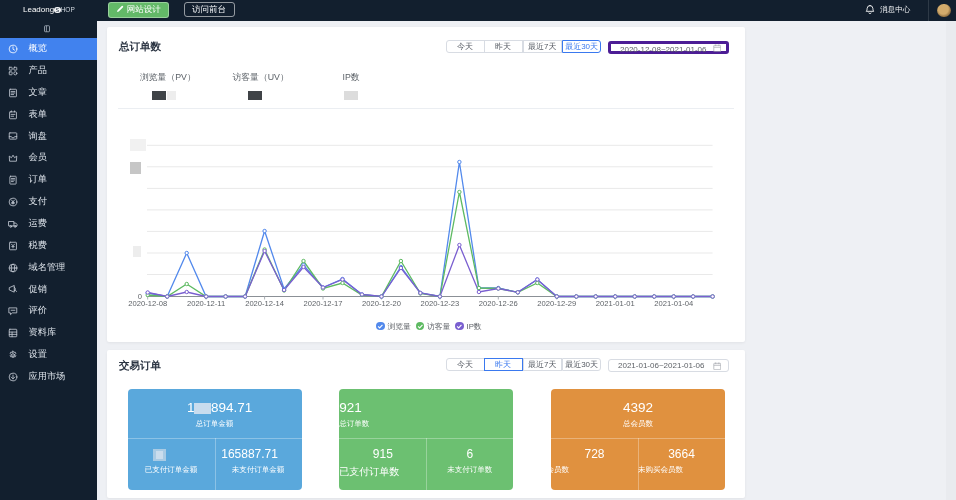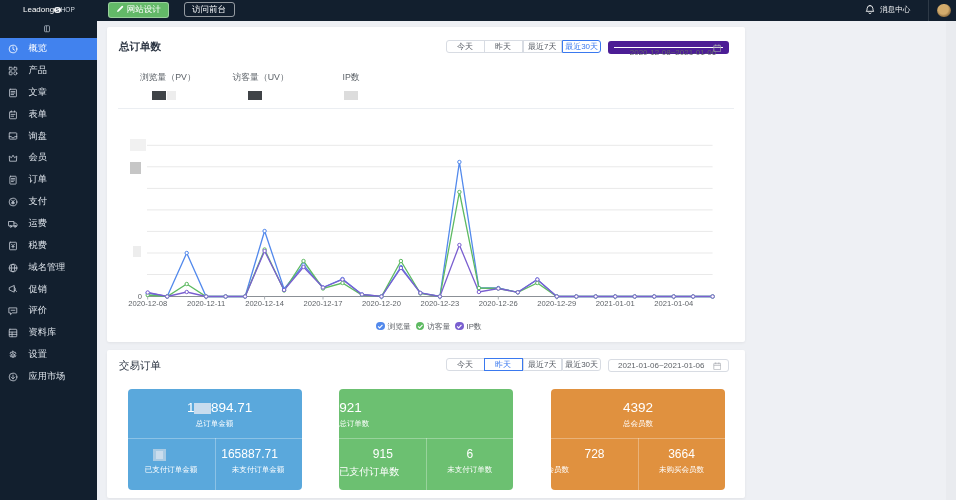--- a/index.html
+++ b/index.html
@@ -113,21 +113,21 @@
 <span style="position:absolute;left:28.5px;top:370.9px;font-size:9.2px;line-height:11px;color:#dde3ea">应用市场</span>
 
 <div class="abs" style="left:946px;top:21px;width:10px;height:479px;background:#e9ebef"></div>
 
 <div class="abs" style="left:107px;top:27px;width:638px;height:315px;background:#fff;border-radius:2px;box-shadow:0 1px 3px rgba(0,0,0,0.06)"></div>
 <div class="abs" style="left:119px;top:39.8px;font-size:10.5px;font-weight:bold;color:#2b3442">总订单数</div>
 <div style="position:absolute;left:445.6px;top:40.2px;width:39px;height:13px;border:1px solid #d8dce3;border-radius:3px 0 0 3px;z-index:1;background:#fff;color:#565b63;font-size:8px;text-align:center;line-height:11.5px;box-sizing:border-box">今天</div>
 <div style="position:absolute;left:483.6px;top:40.2px;width:39px;height:13px;border:1px solid #d8dce3;z-index:1;background:#fff;color:#565b63;font-size:8px;text-align:center;line-height:11.5px;box-sizing:border-box">昨天</div>
 <div style="position:absolute;left:522.6px;top:40.2px;width:39.5px;height:13px;border:1px solid #d8dce3;z-index:1;background:#fff;color:#565b63;font-size:8px;text-align:center;line-height:11.5px;box-sizing:border-box">最近7天</div>
 <div style="position:absolute;left:562.1px;top:40.2px;width:39px;height:13px;border:1px solid #3a79ef;border-radius:0 3px 3px 0;z-index:2;background:#fff;color:#3a79ef;font-size:8px;text-align:center;line-height:11.5px;box-sizing:border-box">最近30天</div>
-<div style="position:absolute;left:608px;top:40.5px;width:121px;height:13px;border:6px solid #4c1d95;border-radius:3px;background:#fff;font-size:8px;color:#5f6368;line-height:12px;text-align:center;padding-left:9px;box-sizing:border-box;width:121px">2020-12-08~2021-01-06</div>
+<div style="position:absolute;left:608px;top:40.5px;width:121px;height:13px;border:3px solid #4c1d95;border-radius:3px;background:#fff;font-size:8px;color:#5f6368;line-height:12px;text-align:left;padding-left:9px;box-sizing:border-box;width:121px">2020-12-08~2021-01-06</div>
 <svg style="position:absolute;left:712.5px;top:43.7px" width="8.5" height="8.5" viewBox="0 0 16 16">
     <rect x="1.5" y="2.5" width="13" height="12" rx="1" fill="none" stroke="#a8abb2" stroke-width="1.4"></rect>
     <line x1="1.5" y1="6.2" x2="14.5" y2="6.2" stroke="#a8abb2" stroke-width="1.4"></line>
     <line x1="5" y1="0.8" x2="5" y2="4" stroke="#a8abb2" stroke-width="1.4"></line>
     <line x1="11" y1="0.8" x2="11" y2="4" stroke="#a8abb2" stroke-width="1.4"></line>
   </svg>
 <div class="abs" style="left:140px;top:71.5px;font-size:8.8px;color:#5c6268">浏览量（PV）</div>
 <div class="abs" style="left:232.5px;top:71.5px;font-size:8.8px;color:#5c6268">访客量（UV）</div>
 <div class="abs" style="left:342.5px;top:71.5px;font-size:8.8px;color:#5c6268">IP数</div>
 <div class="abs" style="left:152px;top:91px;width:13.5px;height:9px;background:#3f4347"></div>
@@ -272,21 +272,21 @@
     <path d="M2.5 5.2 L4.3 7 L7.6 3.4" fill="none" stroke="#fff" stroke-width="1.3"></path>
   </svg>
 <span style="position:absolute;left:427.0px;top:321px;font-size:7.8px;color:#5f6368">访客量</span>
 <span style="position:absolute;left:455px;top:321.5px;width:8.5px;height:8.5px;border-radius:50%;background:#7a5fd0"></span>
 <svg style="position:absolute;left:455px;top:321.5px" width="8.5" height="8.5" viewBox="0 0 10 10">
     <path d="M2.5 5.2 L4.3 7 L7.6 3.4" fill="none" stroke="#fff" stroke-width="1.3"></path>
   </svg>
 <span style="position:absolute;left:466.5px;top:321px;font-size:7.8px;color:#5f6368">IP数</span>
 
 <div class="abs" style="left:107px;top:350px;width:638px;height:148px;background:#fff;border-radius:2px;box-shadow:0 1px 3px rgba(0,0,0,0.06)"></div>
-<div class="abs" style="left:119px;top:359.3px;font-size:10.5px;font-weight:normal;color:#2b3442">交易订单</div>
+<div class="abs" style="left:119px;top:359.3px;font-size:10.5px;font-weight:bold;color:#2b3442">交易订单</div>
 <div style="position:absolute;left:445.6px;top:358.2px;width:39px;height:13px;border:1px solid #d8dce3;border-radius:3px 0 0 3px;z-index:1;background:#fff;color:#565b63;font-size:8px;text-align:center;line-height:11.5px;box-sizing:border-box">今天</div>
 <div style="position:absolute;left:483.6px;top:358.2px;width:39px;height:13px;border:1px solid #3a79ef;z-index:2;background:#fff;color:#3a79ef;font-size:8px;text-align:center;line-height:11.5px;box-sizing:border-box">昨天</div>
 <div style="position:absolute;left:522.6px;top:358.2px;width:39.5px;height:13px;border:1px solid #d8dce3;z-index:1;background:#fff;color:#565b63;font-size:8px;text-align:center;line-height:11.5px;box-sizing:border-box">最近7天</div>
 <div style="position:absolute;left:562.1px;top:358.2px;width:39px;height:13px;border:1px solid #d8dce3;border-radius:0 3px 3px 0;z-index:1;background:#fff;color:#565b63;font-size:8px;text-align:center;line-height:11.5px;box-sizing:border-box">最近30天</div>
 <div style="position:absolute;left:608px;top:358.5px;width:121px;height:13px;border:1px solid #d8dce3;border-radius:3px;background:#fff;font-size:8px;color:#5f6368;line-height:12px;text-align:left;padding-left:9px;box-sizing:border-box;width:121px">2021-01-06~2021-01-06</div>
 <svg style="position:absolute;left:712.5px;top:361.7px" width="8.5" height="8.5" viewBox="0 0 16 16">
     <rect x="1.5" y="2.5" width="13" height="12" rx="1" fill="none" stroke="#a8abb2" stroke-width="1.4"></rect>
     <line x1="1.5" y1="6.2" x2="14.5" y2="6.2" stroke="#a8abb2" stroke-width="1.4"></line>
     <line x1="5" y1="0.8" x2="5" y2="4" stroke="#a8abb2" stroke-width="1.4"></line>
     <line x1="11" y1="0.8" x2="11" y2="4" stroke="#a8abb2" stroke-width="1.4"></line>
@@ -312,12 +312,12 @@
 <div style="position:absolute;left:426.3px;top:446.5px;width:87.0px;text-align:center;font-size:12px;color:#fff">6</div>
 <div style="position:absolute;left:426.3px;top:464.5px;width:87.0px;text-align:center;font-size:7.5px;color:#fff">未支付订单数</div>
 <div style="position:absolute;left:551px;top:389px;width:174px;height:101px;background:#e0913f;border-radius:4px;color:#fff"></div>
 <div style="position:absolute;left:551px;top:400.3px;width:174px;text-align:center;font-size:13.5px;color:#fff">4392</div>
 <div style="position:absolute;left:551px;top:419px;width:174px;text-align:center;font-size:7.5px;color:#fff">总会员数</div>
 <div style="position:absolute;left:551px;top:437.5px;width:174px;height:1px;background:rgba(255,255,255,0.3)"></div>
 <div style="position:absolute;left:638.0px;top:437.5px;width:1px;height:52.5px;background:rgba(255,255,255,0.3)"></div>
 <div style="position:absolute;left:551px;top:446.5px;width:87.0px;text-align:center;font-size:12px;color:#fff">728</div>
 <div style="position:absolute;left:524px;top:464.5px;width:87.0px;text-align:left;font-size:7.5px;color:#fff">已购买会员数</div>
 <div style="position:absolute;left:638.0px;top:446.5px;width:87.0px;text-align:center;font-size:12px;color:#fff">3664</div>
-<div style="position:absolute;left:638.0px;top:464.5px;width:87.0px;text-align:center;font-size:7.5px;color:#fff">未购买会员数</div>
+<div style="position:absolute;left:638.0px;top:464.5px;width:87.0px;font-size:7.5px;color:#fff">未购买会员数</div>
 </body></html>

